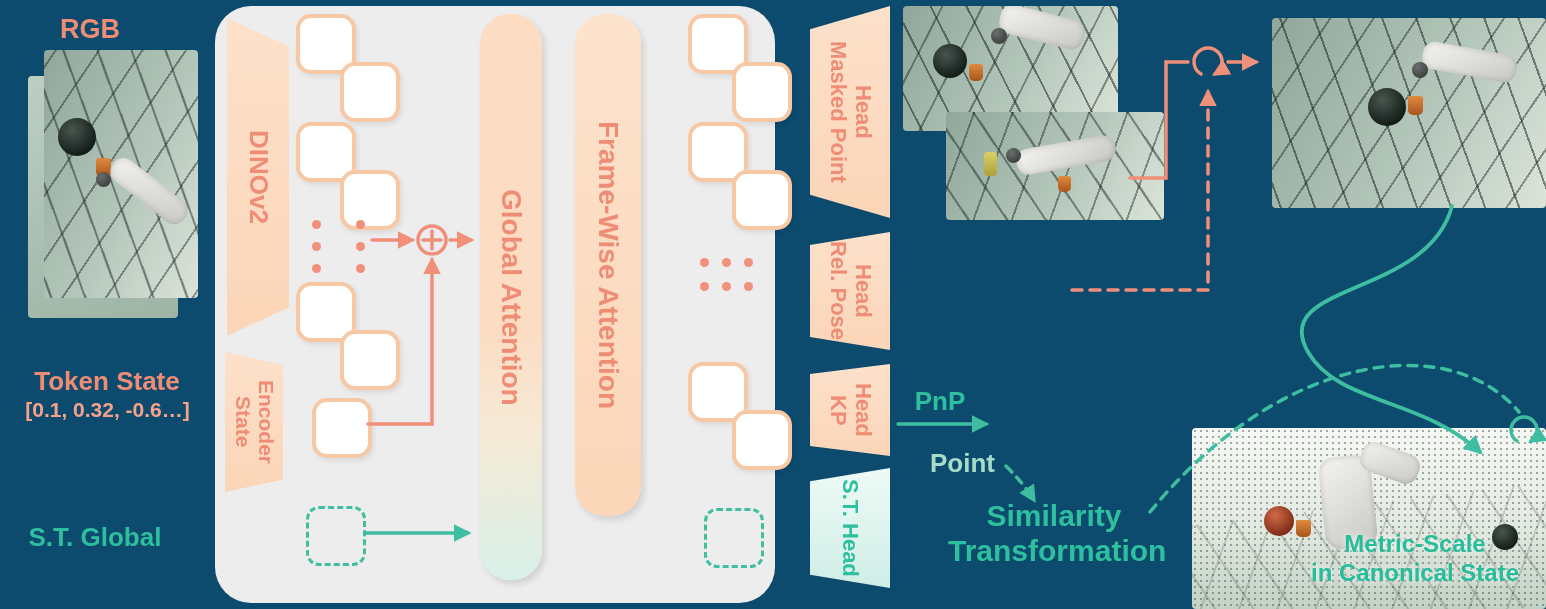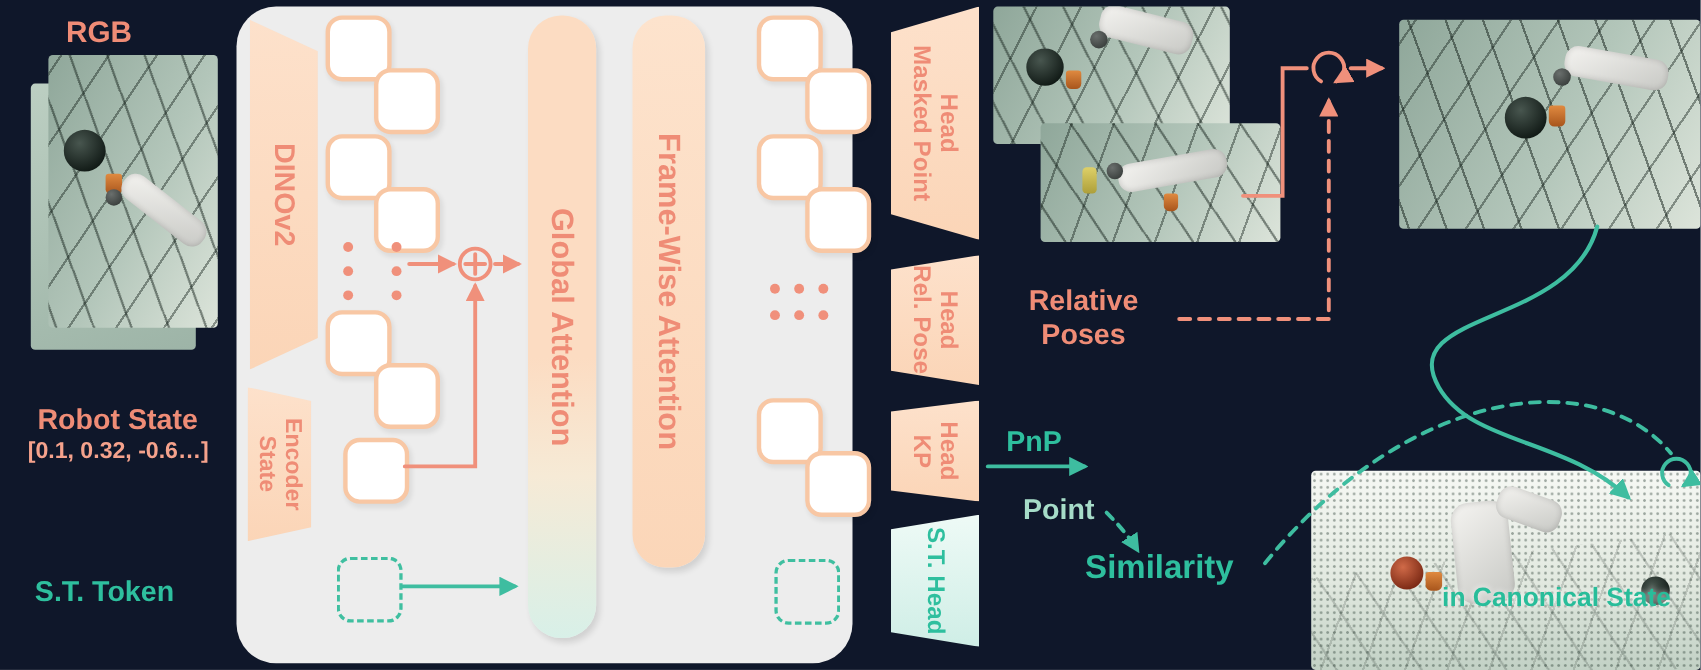--- a/index.html
+++ b/index.html
@@ -1,17 +1,17 @@
 <!DOCTYPE html>
 <html><head>
 <meta charset="utf-8">
 <style>
   html,body{margin:0;padding:0}
   body{width:1546px;height:609px;font-family:"Liberation Sans",sans-serif;background:#fff;position:relative;overflow:hidden}
-  #canvas{position:relative;width:1546px;height:609px;background:#0f172a;overflow:hidden}
+  #canvas{position:relative;width:1546px;height:609px;background:#0c4a6e;overflow:hidden}
   .txt{position:absolute;font-weight:bold}
   .salmon{color:#ef8c76}
   .teal{color:#2ebf9e}
   .lightteal{color:#a6dcc8}
   .panel{position:absolute;left:215px;top:6px;width:560px;height:597px;background:#ededed;border-radius:36px}
   .trap{position:absolute;background:linear-gradient(180deg,#fde1cb,#fbd5b7);filter:drop-shadow(2px 3px 3px rgba(0,0,0,.10))}
   .trap.enc{clip-path:polygon(0 0,100% 9%,100% 91%,0 100%)}
   .trap.head{clip-path:polygon(0 11%,100% 0,100% 100%,0 89%)}
   .trap.st{background:linear-gradient(180deg,#eefaf6,#cfeee6)}
   .vwrap{position:absolute;inset:0;display:grid;place-items:center;padding:6px}
@@ -51,24 +51,24 @@
     <div class="backsheet" style="left:0;top:26px;width:150px;height:242px"></div>
     <div class="scene bgdark" style="left:16px;top:0;width:154px;height:248px">
       <div class="net r1"></div>
       <div class="bowl" style="left:14px;top:68px;width:38px;height:38px"></div>
       <div class="cup" style="left:52px;top:108px;width:15px;height:19px"></div>
       <div class="gripper" style="left:52px;top:122px;width:15px;height:15px"></div>
       <div class="arm" style="left:60px;top:128px;width:90px;height:26px;transform:rotate(38deg)"></div>
     </div>
   </div>
 
-  <div class="txt salmon" style="left:12px;top:366px;width:190px;text-align:center;font-size:26px">Robot State</div>
+  <div class="txt salmon" style="left:12px;top:366px;width:190px;text-align:center;font-size:26px">Token State</div>
   <div class="txt" style="left:0;top:398px;width:215px;text-align:center;font-size:21px;color:#f5a28c">[0.1, 0.32, -0.6…]</div>
 
-  <div class="txt teal" style="left:10px;top:522px;width:170px;text-align:center;font-size:26px">S.T. Token</div>
+  <div class="txt teal" style="left:10px;top:522px;width:170px;text-align:center;font-size:26px">S.T. Global</div>
 
   <div class="panel">
 
     <div class="trap enc" style="left:12px;top:12px;width:62px;height:318px">
       <div class="vwrap">
           <span class="vtext salmon" style="font-size:26px">DINOv2</span>
         </div>
     </div>
 
     <div class="trap enc" style="left:10px;top:346px;width:58px;height:140px">
@@ -167,33 +167,31 @@
   <div class="scene bglight" style="left:1192px;top:428px;width:354px;height:181px">
     <div class="cloud"></div>
     <div class="net faint r2" style="inset:42% -10% -10% -10%"></div>
     <div class="arm" style="left:130px;top:28px;width:52px;height:92px;border-radius:16px;transform:rotate(-6deg)"></div>
     <div class="arm" style="left:168px;top:20px;width:60px;height:30px;transform:rotate(20deg)"></div>
     <div class="bowl red" style="left:72px;top:78px;width:30px;height:30px"></div>
     <div class="cup" style="left:104px;top:92px;width:15px;height:17px"></div>
     <div class="bowl" style="left:300px;top:96px;width:26px;height:26px"></div>
   </div>
 
-  <div class="txt salmon" style="left:905px;top:258px;width:160px;text-align:center;font-size:26px;line-height:1.18">
-    <div class="line">Relative</div>
-    <div class="line">Poses</div>
-  </div>
 
   <div class="txt teal" style="left:900px;top:386px;width:80px;text-align:center;font-size:26px">PnP</div>
   <div class="txt lightteal line" style="left:930px;top:448px;font-size:26px">Point</div>
 
   <div class="txt teal" style="left:948px;top:498px;width:212px;text-align:center;font-size:30px;line-height:1.18">
     <div class="line">Similarity</div>
+    <div class="line">Transformation</div>
   </div>
 
   <div class="txt" style="left:1290px;top:530px;width:250px;text-align:center;font-size:24px;line-height:1.2;color:#28bd9a;z-index:7;text-shadow:0 0 6px rgba(255,255,255,.85)">
+    <div class="line">Metric-Scale</div>
     <div class="line">in Canonical State</div>
   </div>
 
   <svg class="overlay" width="1546" height="609" viewBox="0 0 1546 609">
     <defs>
       <marker id="mS" viewBox="0 0 10 10" refX="8" refY="5" markerWidth="5" markerHeight="5" orient="auto-start-reverse">
         <path d="M0 0 L10 5 L0 10 z" fill="#f0907b"></path>
       </marker>
       <marker id="mT" viewBox="0 0 10 10" refX="8" refY="5" markerWidth="5" markerHeight="5" orient="auto-start-reverse">
         <path d="M0 0 L10 5 L0 10 z" fill="#3ebda0"></path>

